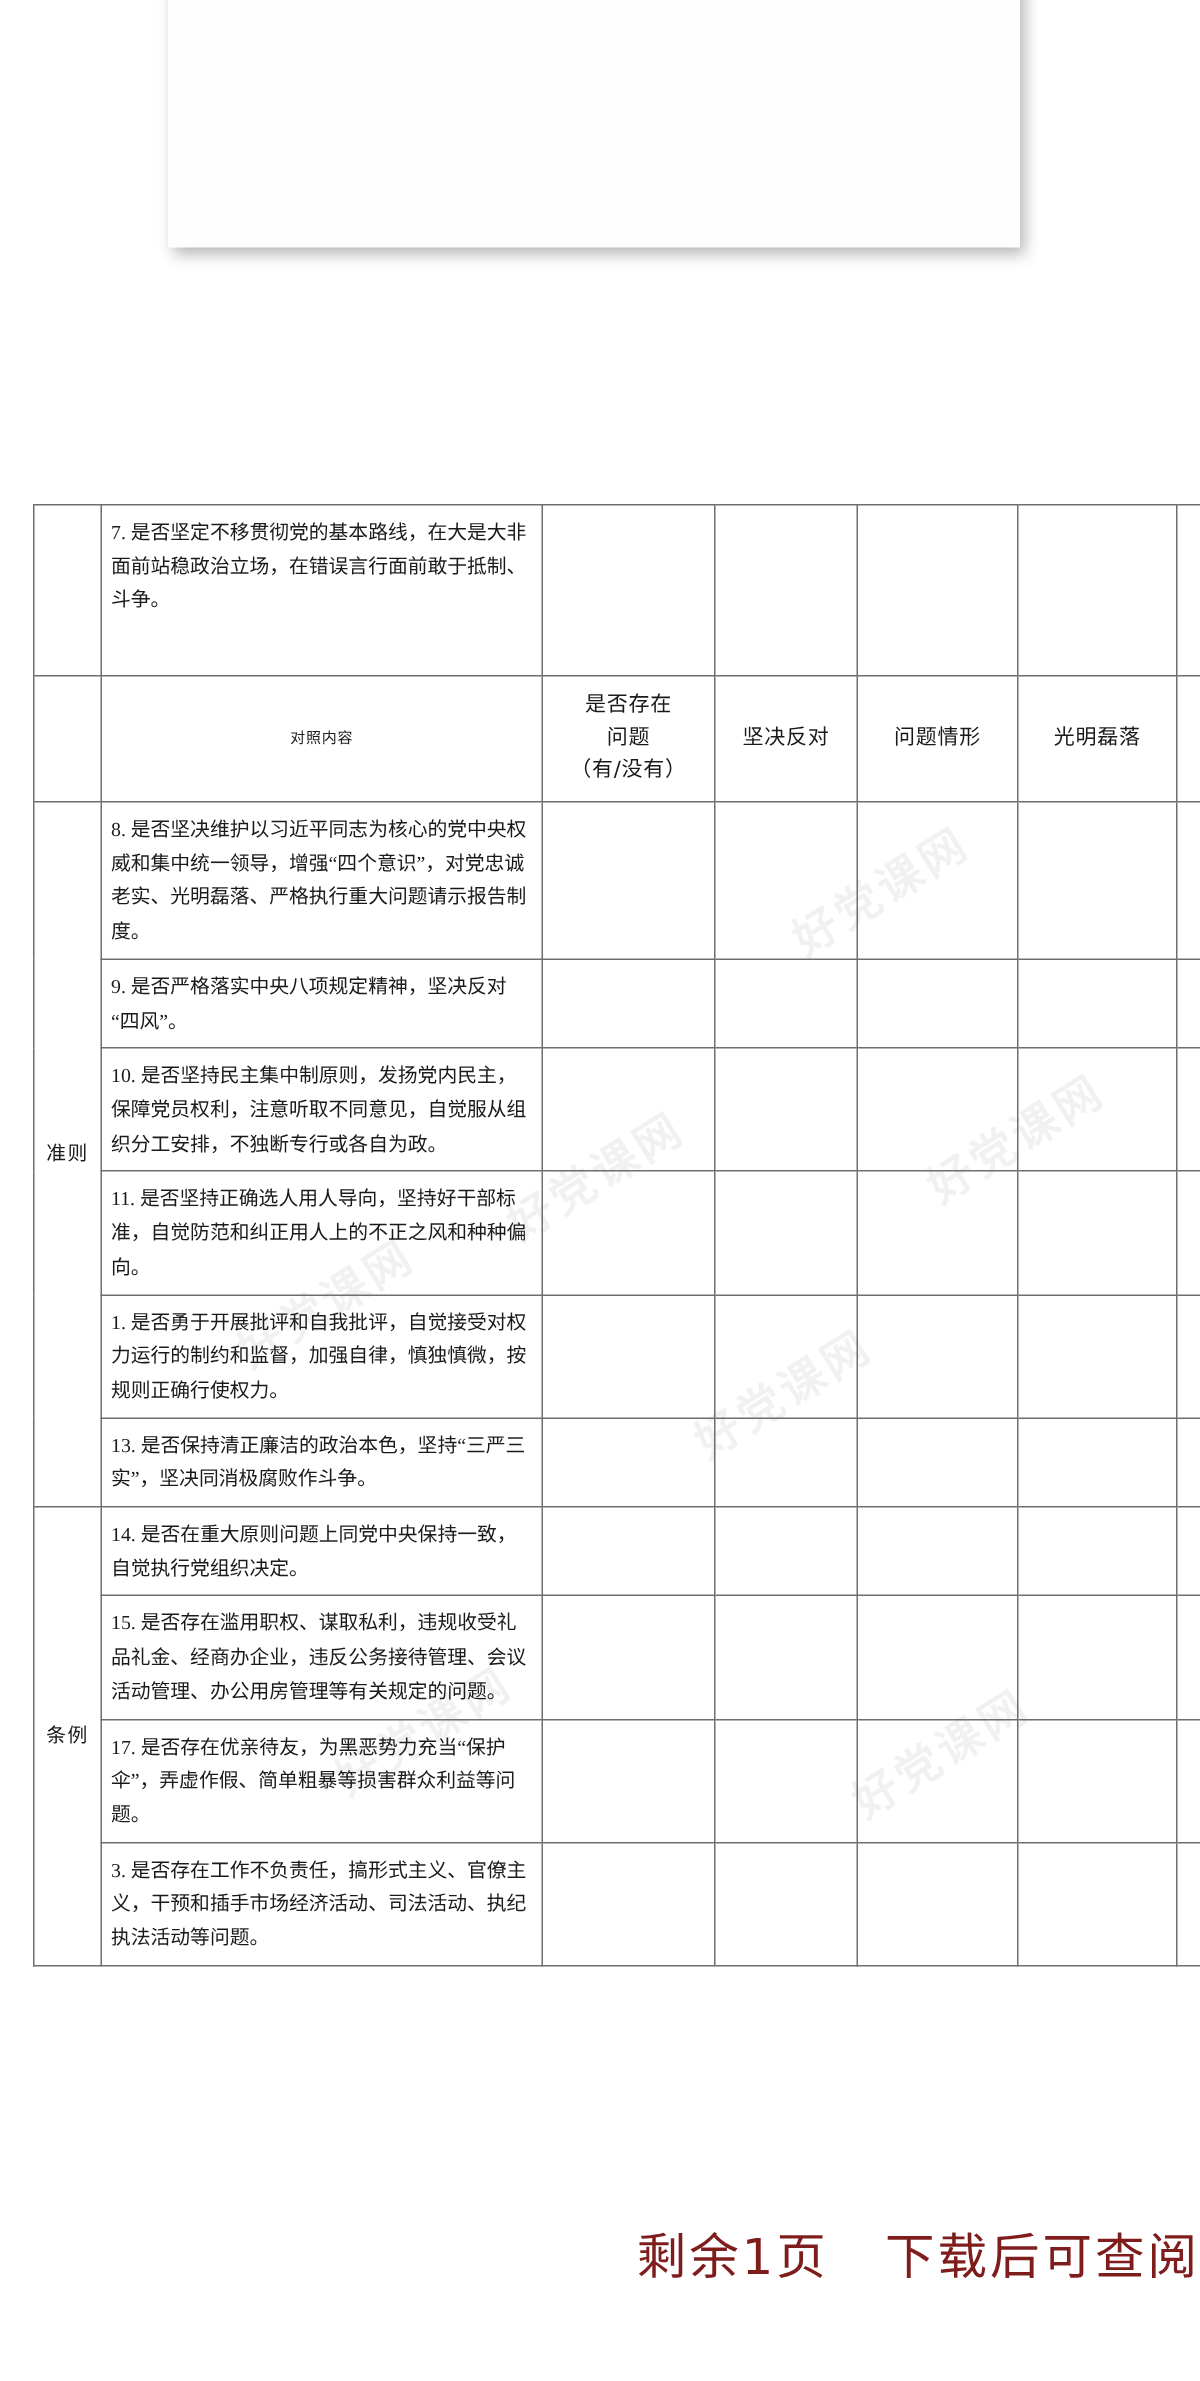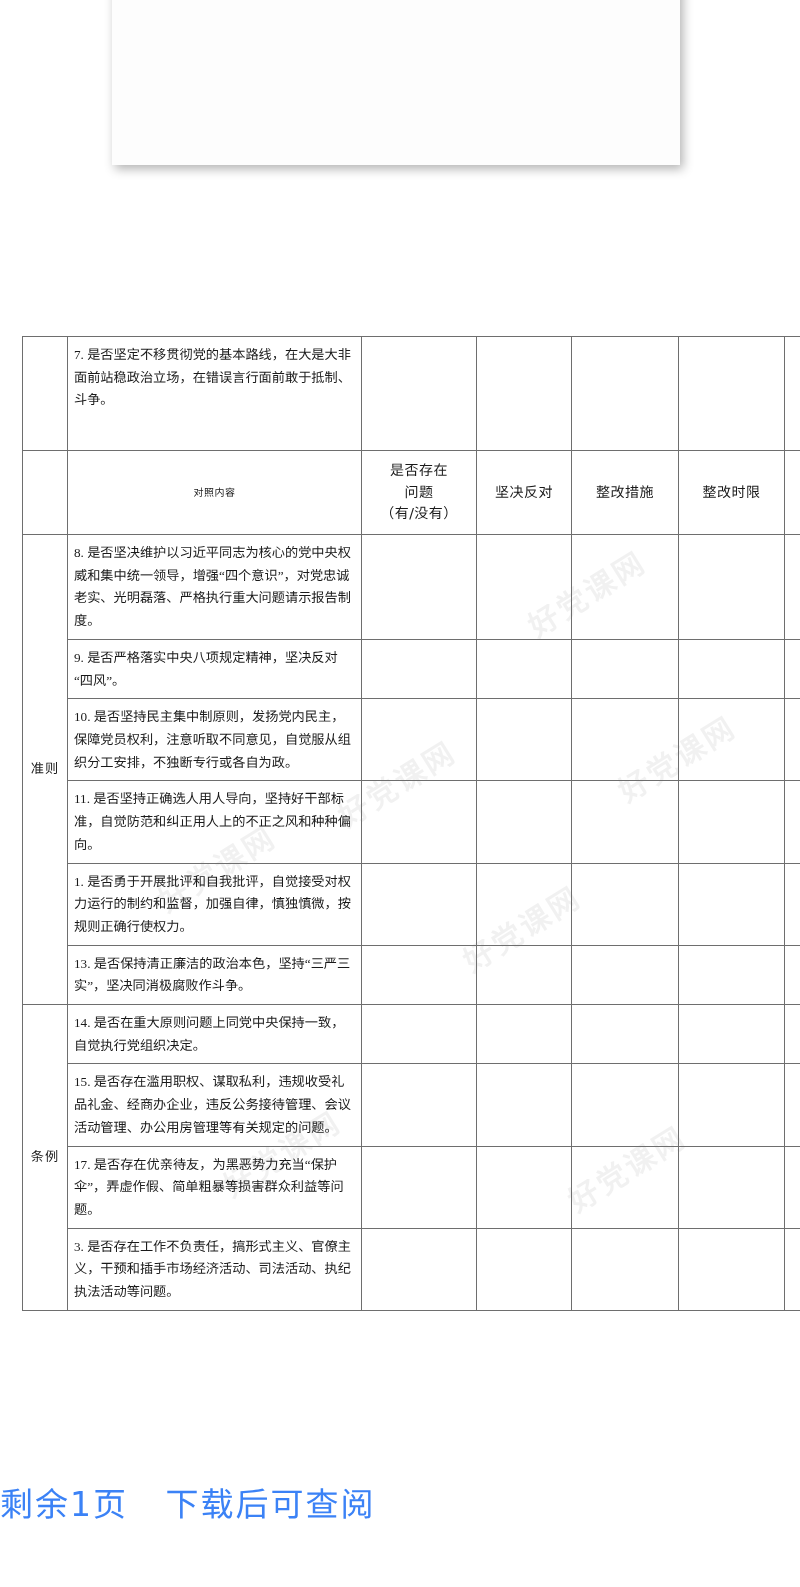--- a/index.html
+++ b/index.html
@@ -91,24 +91,24 @@
     letter-spacing: 3px;
     font-weight: 600;
   }
 
   
   .footer-note {
     position: absolute;
     left: 0;
     top: 1478px;
     width: 800px;
-    text-align: left;
+    text-align: right;
     font-family: "DejaVu Sans", "Liberation Sans", sans-serif;
     font-size: 33px;
-    color: #3b82f6;
+    color: #7f1d1d;
     letter-spacing: 2px;
     white-space: pre;
   }
 </style>
 </head>
 <body>
 
 <div class="page-fragment">
   
 </div>
@@ -136,22 +136,22 @@
 
   <tr class="hdr">
     <td class="col-cat cat-cell"></td>
     <td class="col-content">对照内容</td>
     <td class="col-has">
       <div>是否存在</div>
       <div>问题</div>
       <div>（有/没有）</div>
     </td>
     <td class="col-sit">坚决反对</td>
-    <td class="col-meas">整改措施</td>
-    <td class="col-limit">整改时限</td>
+    <td class="col-meas">问题情形</td>
+    <td class="col-limit">光明磊落</td>
     <td class="col-note">备注</td>
   </tr>
 
   <tr>
     <td class="col-cat cat-cell" rowspan="6">准则</td>
     <td class="col-content">8. 是否坚决维护以习近平同志为核心的党中央权威和集中统一领导，增强“四个意识”，对党忠诚老实、光明磊落、严格执行重大问题请示报告制度。</td>
     <td></td>
     <td></td>
     <td></td>
     <td></td>

